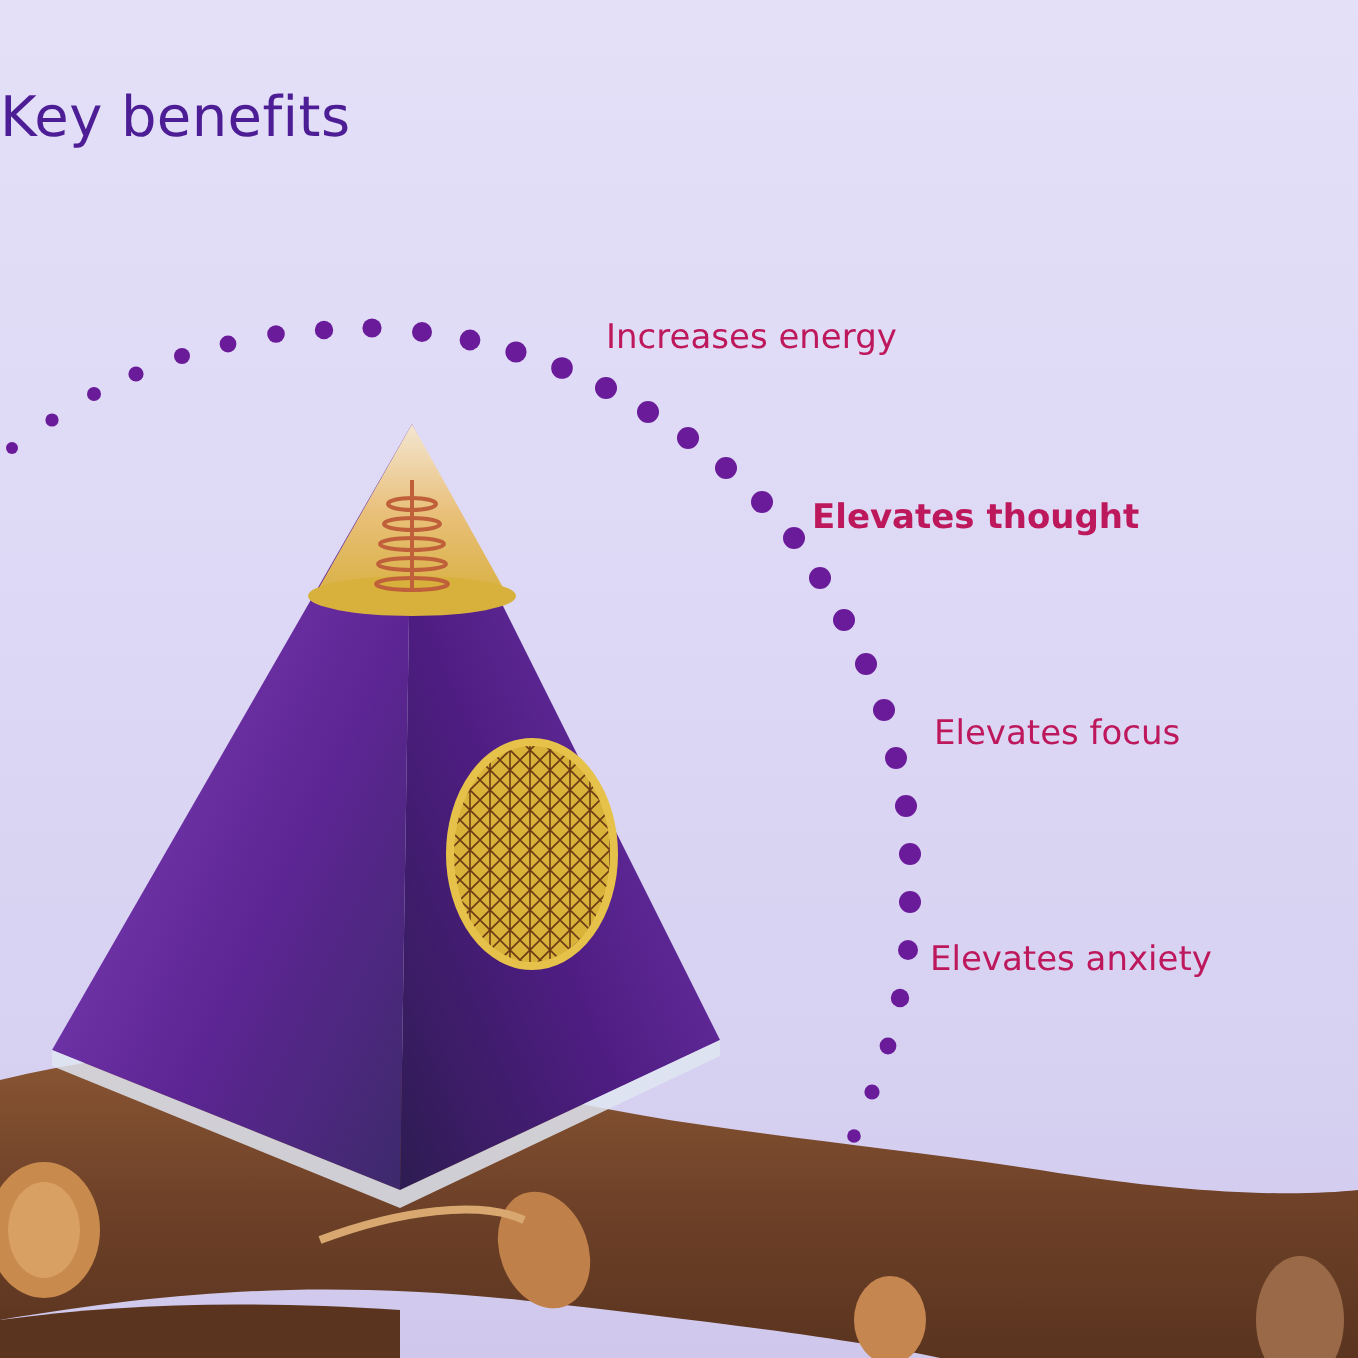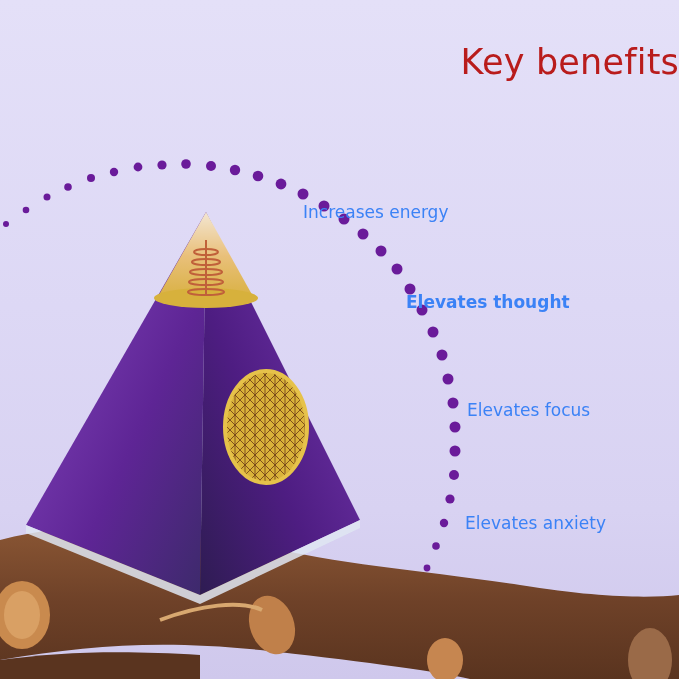--- a/index.html
+++ b/index.html
@@ -1,21 +1,21 @@
 <!DOCTYPE html>
 <html><head>
 <meta charset="utf-8">
 <style>
   html,body{margin:0;padding:0;}
   body{width:679px;height:679px;overflow:hidden;position:relative;
     background:linear-gradient(180deg,#e4e0f8 0%,#ddd8f5 45%,#d8d2f2 75%,#cfc8ec 100%);
     font-family:"DejaVu Sans","Liberation Sans",sans-serif;}
-  .title{position:absolute;left:0;right:0;top:42px;text-align:right;
-    font-size:35px;font-weight:500;color:#b91c1c;letter-spacing:0.2px;}
-  .benefit{position:absolute;font-size:17px;color:#3b82f6;white-space:nowrap;font-weight:400;margin-top:43px;}
+  .title{position:absolute;left:0;right:0;top:42px;text-align:left;
+    font-size:28px;font-weight:500;color:#4c1d95;letter-spacing:0.2px;}
+  .benefit{position:absolute;font-size:17px;color:#be185d;white-space:nowrap;font-weight:400;}
   svg.scene{position:absolute;left:0;top:0;}
 </style>
 </head>
 <body>
 
 <svg class="scene" width="679" height="679" viewBox="0 0 679 679">
   <defs>
     <linearGradient id="woodG" x1="0" y1="0" x2="0" y2="1">
       <stop offset="0" stop-color="#8a5634"></stop>
       <stop offset="0.5" stop-color="#6e4128"></stop>

